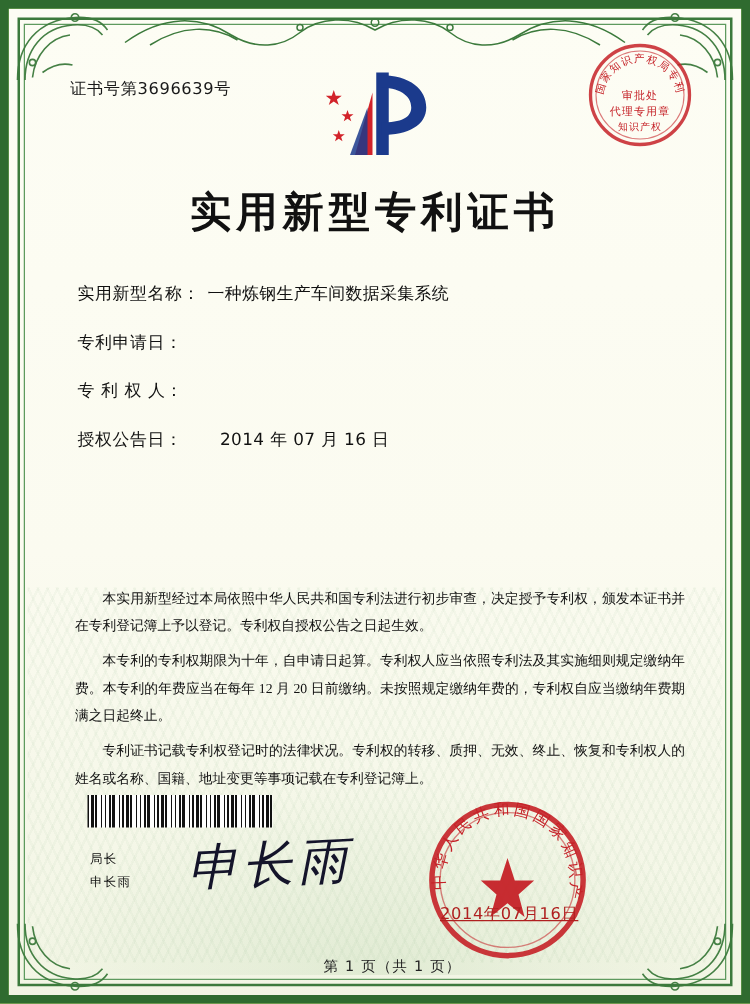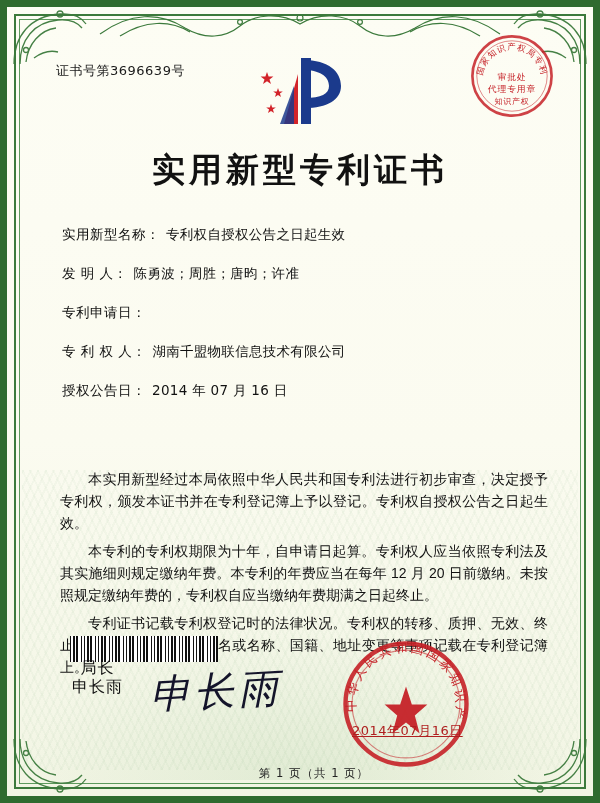--- a/index.html
+++ b/index.html
@@ -130,32 +130,32 @@
     margin-bottom: 21px;
   }
   .field-label {
     white-space: nowrap;
     letter-spacing: 0.5px;
   }
   .field-value {
     margin-left: 6px;
     letter-spacing: 0.3px;
   }
-  .field-row.tight { margin-bottom: 20px; }
+  .field-row.tight { margin-bottom: 20px; gap: 24px; }
 
   .paras {
     position: absolute;
     left: 60px;
     right: 52px;
     top: 468px;
-    font-size: 14px;
+    font-size: 11px;
     line-height: 22px;
     color: #111;
     text-align: justify;
-    font-family: Liberation Sans, sans-serif;
+    font-family: Liberation Serif, serif;
   }
   .paras p {
     margin: 0 0 6px 0;
     text-indent: 2em;
   }
 
   .barcode {
     position: absolute;
     left: 70px;
     top: 636px;
@@ -163,27 +163,26 @@
     height: 26px;
     background:
       repeating-linear-gradient(90deg,
         #111 0 1px, #fff 1px 3px, #111 3px 5px, #fff 5px 6px,
         #111 6px 8px, #fff 8px 11px, #111 11px 12px, #fff 12px 14px);
   }
 
   .signature-block {
     position: absolute;
     left: 72px;
-    top: 658px;
-    font-size: 16px;
+    top: 678px;
+    font-size: 10px;
     line-height: 19px;
     color: #111;
     font-family: "DejaVu Sans", sans-serif;
     letter-spacing: 1px;
-    text-align: center;
   }
   .handwriting {
     position: absolute;
     left: 150px;
     top: 664px;
     font-size: 40px;
     font-family: "DejaVu Serif", serif;
     font-style: italic;
     color: #14142a;
     letter-spacing: 4px;
@@ -322,32 +321,27 @@
       <text x="50" y="68" text-anchor="middle" font-size="10" fill="#c52127" font-family="DejaVu Sans, sans-serif" letter-spacing="1">代理专用章</text>
       <text x="50" y="82" text-anchor="middle" font-size="9" fill="#c52127" font-family="DejaVu Sans, sans-serif" letter-spacing="1">知识产权</text>
     </svg>
   </div>
 
   <div class="title">实用新型专利证书</div>
 
   <div class="fields">
     <div class="field-row">
       <span class="field-label">实用新型名称：</span>
-      <span class="field-value">专利权自授权公告之日起生效</span>
-    </div>
-    <div class="field-row">
-      <span class="field-label">发  明  人：</span>
-      <span class="field-value">陈勇波；周胜；唐昀；许准</span>
+      <span class="field-value">一种炼钢生产车间数据采集系统</span>
     </div>
     <div class="field-row">
       <span class="field-label">专利申请日：</span>
     </div>
     <div class="field-row">
       <span class="field-label">专 利 权 人：</span>
-      <span class="field-value">湖南千盟物联信息技术有限公司</span>
     </div>
     <div class="field-row tight">
       <span class="field-label">授权公告日：</span>
       <span class="field-value">2014 年 07 月 16 日</span>
     </div>
   </div>
 
   <div class="paras">
     <p>本实用新型经过本局依照中华人民共和国专利法进行初步审查，决定授予专利权，颁发本证书并在专利登记簿上予以登记。专利权自授权公告之日起生效。</p>
     <p>本专利的专利权期限为十年，自申请日起算。专利权人应当依照专利法及其实施细则规定缴纳年费。本专利的年费应当在每年 12 月 20 日前缴纳。未按照规定缴纳年费的，专利权自应当缴纳年费期满之日起终止。</p>

